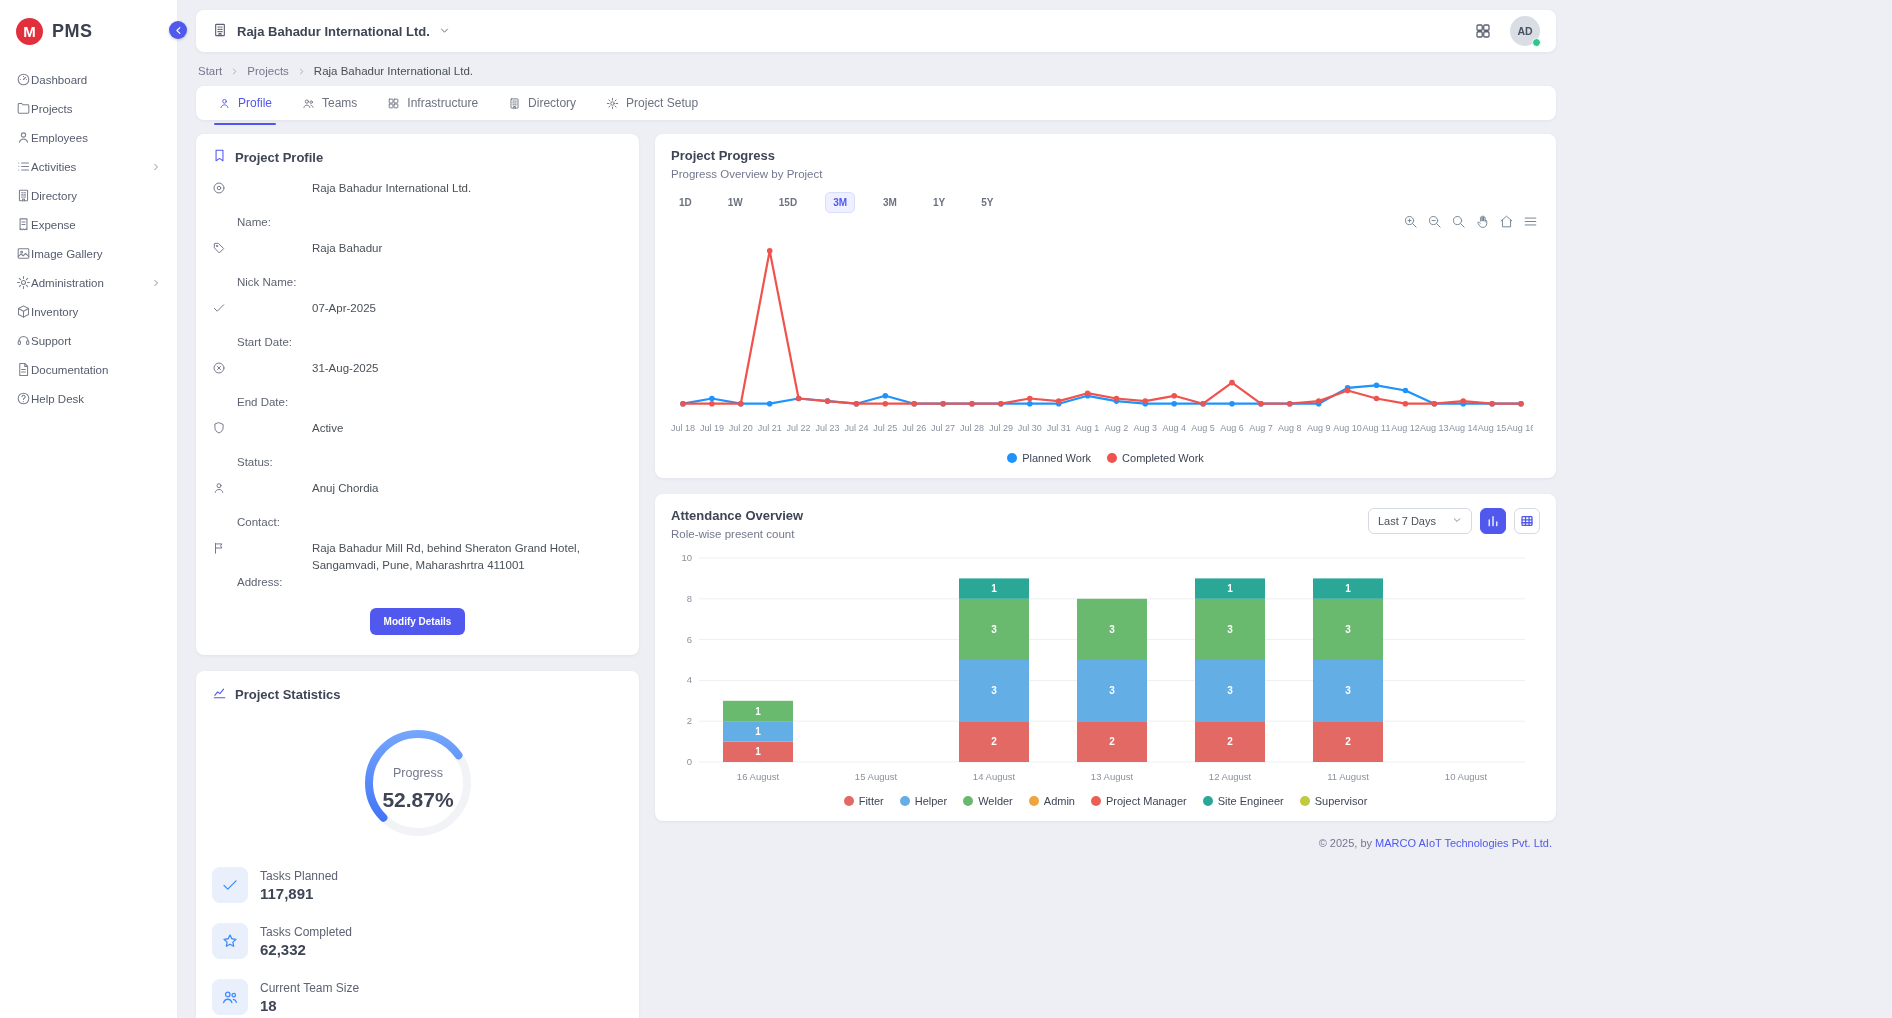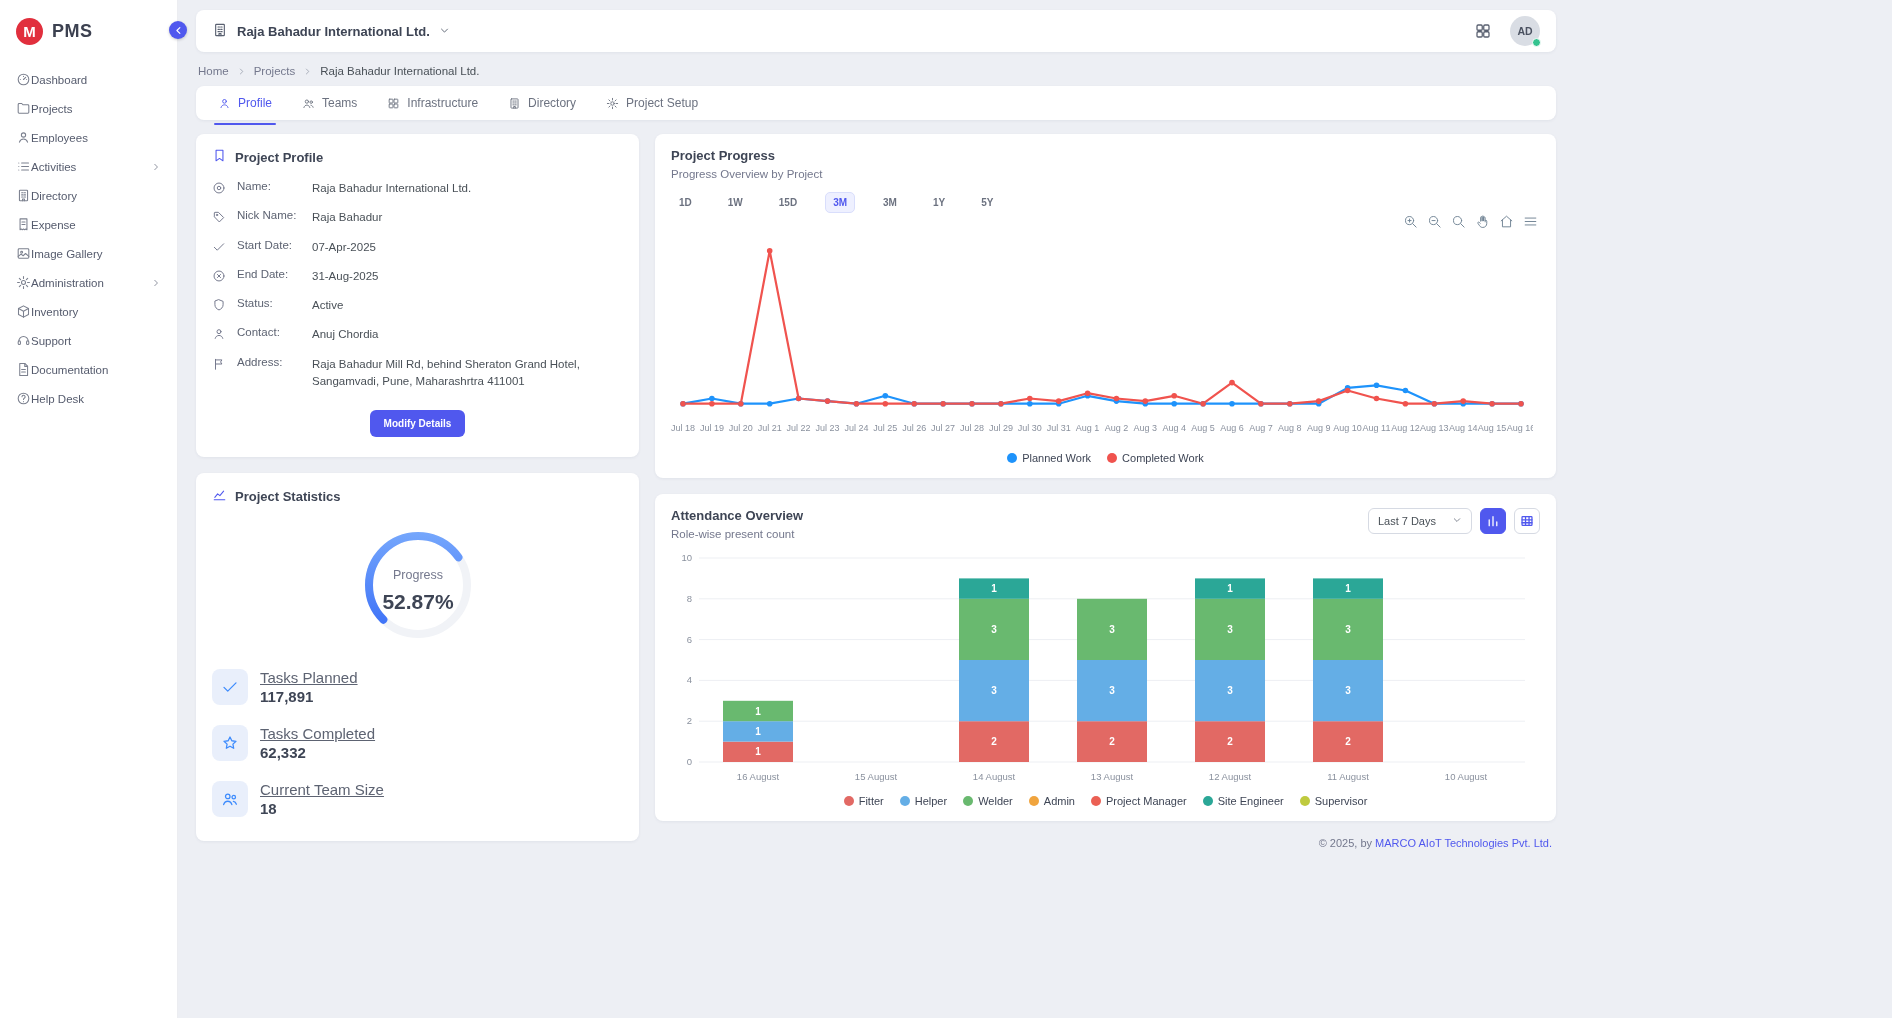--- a/index.html
+++ b/index.html
@@ -56,32 +56,32 @@
   .tab.active::after { content:""; position:absolute; left:10px; right:10px; bottom:0; height:2px;
                        background:var(--accent); border-radius:2px; }
 
   .content { display:flex; gap:16px; }
   .left-col { width:443px; display:flex; flex-direction:column; gap:16px; }
   .right-col { flex:1; display:flex; flex-direction:column; gap:16px; }
 
   .fields { margin-top:8px; }
   .field-row { display:flex; gap:11px; padding:6px 0; font-size:11.5px; align-items:flex-start; }
   .field-row .ic { color:#74788d; margin-top:1px; flex:0 0 auto; }
-  .f-label { width:64px; color:#5d6372; flex-shrink:0; }
+  .f-label { width:64px; color:#5d6372; flex-shrink:0;margin-top:36px; }
   .f-value { color:#495057; line-height:1.5; }
   .btn-row { text-align:center; margin:14px 0 6px; }
   .btn-primary { background:var(--accent); color:#fff; border:none; border-radius:6px; padding:8px 14px;
                  font-size:10px; font-weight:bold; cursor:pointer; font-family:inherit; }
 
   .stats-card { min-height:330px; }
   .gauge-wrap { display:flex; justify-content:center; margin-top:6px; }
   .stat-row { display:flex; align-items:center; gap:12px; padding:10px 0; }
   .stat-ic { width:36px; height:36px; border-radius:8px; background:#e9effb; color:#3d8bfd;
              display:flex; align-items:center; justify-content:center; }
-  .stat-label { font-size:15px; color:#5d6372;text-decoration:underline; }
+  .stat-label { font-size:12px; color:#5d6372; }
   .stat-value { font-size:15px; font-weight:bold; color:#3e4555; margin-top:2px; }
 
   .progress-card { position:relative; }
   .ranges { display:flex; gap:20px; margin-top:12px; }
   .range-pill { font-size:10px; font-weight:bold; color:#6c7280; padding:4px 7px; border-radius:5px;
                 cursor:pointer; border:1px solid transparent; }
   .range-pill.active { color:var(--accent); background:#eef0ff; border-color:#d9defc; }
   .chart-toolbar { position:absolute; right:18px; top:80px; display:flex; gap:9px; }
   .tbtn { background:none; border:none; color:#6e8192; cursor:pointer; padding:0; display:flex; }
 
@@ -280,21 +280,21 @@
               </span>
             </button>
           <div class="avatar">
             <span>AD</span>
             <span class="presence"></span>
           </div>
         </div>
       </header>
 
       <div class="breadcrumb" id="breadcrumb">
-          <span class="bc-link">Home</span>
+          <span class="bc-link">Start</span>
           <span class="ic" style="width:9px;height:9px">
             <svg viewBox="0 0 24 24" fill="none" stroke="currentColor" stroke-width="2.2" stroke-linecap="round" stroke-linejoin="round">
               <path d="M9 5.5l6.5 6.5L9 18.5"></path>
             </svg>
           </span>
           <span class="bc-link">Projects</span>
           <span class="ic" style="width:9px;height:9px">
             <svg viewBox="0 0 24 24" fill="none" stroke="currentColor" stroke-width="2.2" stroke-linecap="round" stroke-linejoin="round">
               <path d="M9 5.5l6.5 6.5L9 18.5"></path>
             </svg>

